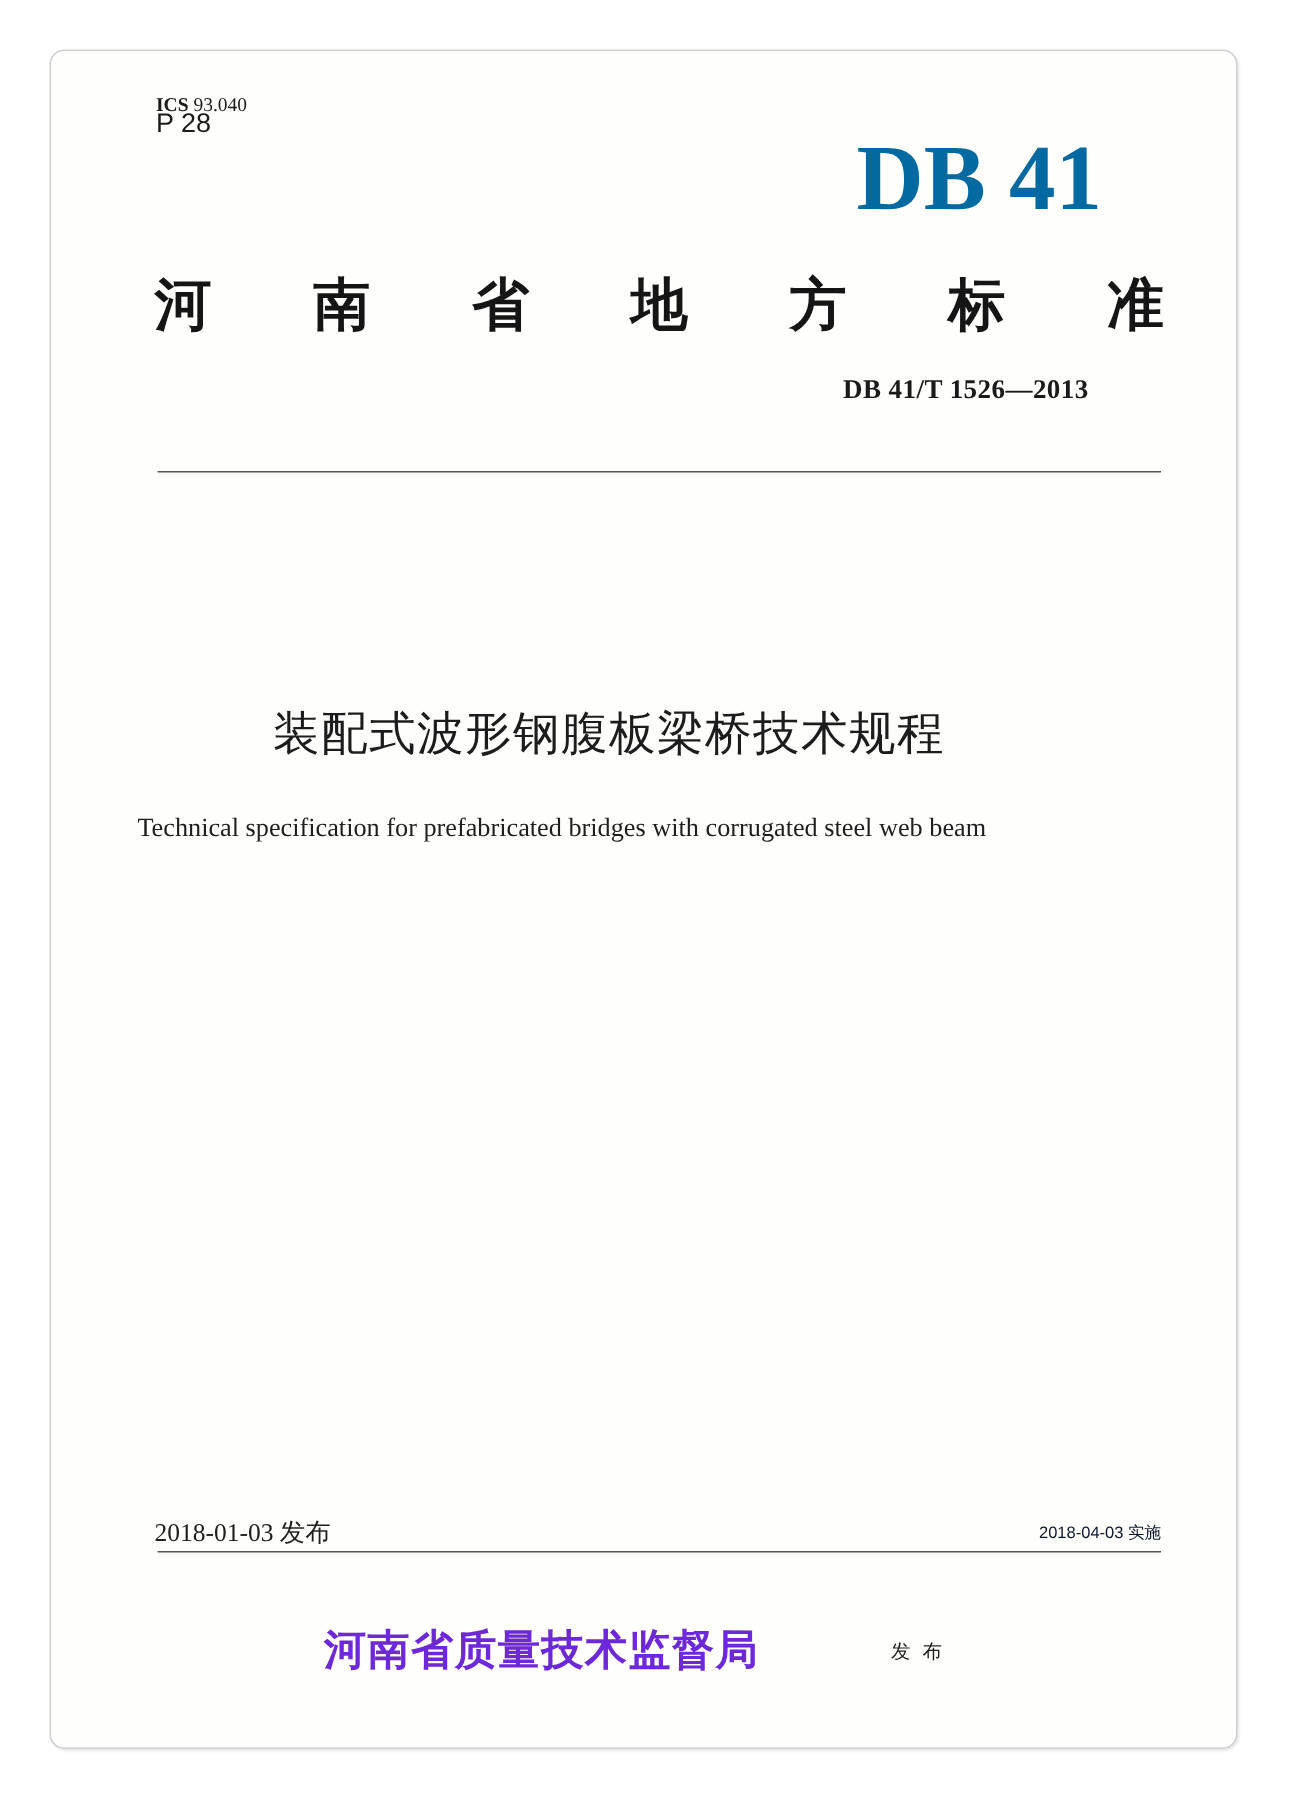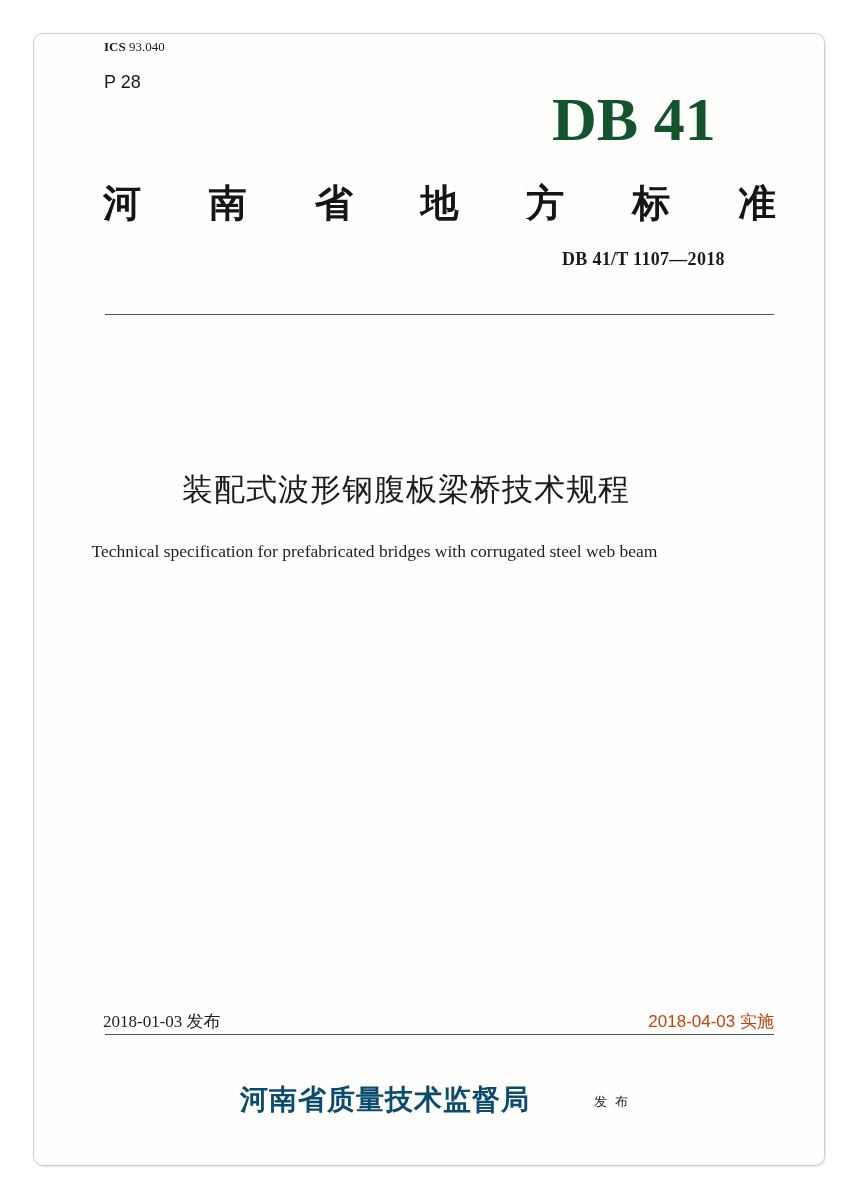--- a/index.html
+++ b/index.html
@@ -23,39 +23,39 @@
     height: 1133px;
     background: #fefefc;
     border: 1.5px solid #cfcfcf;
     border-radius: 10px;
     box-shadow: 1px 1px 2px rgba(0,0,0,0.10);
     box-sizing: border-box;
   }
   .abs { position: absolute; white-space: nowrap; }
 
   .ics {
-    left: 104px; top: 40px;
+    left: 104px; top: 63px;
     font-size: 13px;
     line-height: 14px;
     font-family: "Liberation Serif", serif;
   }
   .ics b { font-weight: bold; }
   .ccs {
     left: 104px; top: 75px;
     font-size: 18px;
     line-height: 14px;
     font-family: "Liberation Sans", sans-serif;
   }
   .db-big {
-    left: 552px; top: 86px;
+    left: 571px; top: 86px;
     font-size: 62px;
     line-height: 66px;
     font-weight: bold;
     font-family: "Liberation Serif", serif;
-    color: #14532d;
+    color: #0369a1;
     letter-spacing: 0px;
   }
   .std-type {
     left: 103px; top: 178px;
     width: 673px;
     display: flex;
     justify-content: space-between;
     font-size: 38px;
     line-height: 50px;
     font-weight: bold;
@@ -97,37 +97,37 @@
   }
   .date-issue {
     left: 103px; top: 1011px;
     font-size: 17px;
     line-height: 22px;
     font-family: Liberation Serif, serif;
     color: #1e1e1e;
   }
   .date-impl {
     right: 86px; top: 1011px;
-    font-size: 17px;
+    font-size: 11px;
     line-height: 22px;
     font-family: "Liberation Sans", sans-serif;
-    color: #c2410c;
+    color: #0f172a;
   }
   .rule-bottom {
     left: 105px; top: 1034px;
     width: 669px; height: 0;
     border-top: 1.6px solid #555;
   }
   .publisher {
-    left: 240px; top: 1081px;
+    left: 216px; top: 1081px;
     font-size: 28px;
     line-height: 38px;
     font-weight: bold;
     font-family: "DejaVu Serif", serif;
-    color: #0c4a6e;
+    color: #6d28d9;
     letter-spacing: 1px;
   }
   .publish-word {
     left: 594px; top: 1090px;
     font-size: 13px;
     line-height: 24px;
     font-family: "DejaVu Sans", sans-serif;
     color: #1e1e1e;
     letter-spacing: 8px;
   }
@@ -146,21 +146,21 @@
 <div class="abs std-type">
   <span>河</span>
   <span>南</span>
   <span>省</span>
   <span>地</span>
   <span>方</span>
   <span>标</span>
   <span>准</span>
 </div>
 
-<div class="abs std-no">DB 41/T 1107—2018</div>
+<div class="abs std-no">DB 41/T 1526—2013</div>
 
 <div class="abs rule-top"></div>
 
 <div class="abs title-cn">装配式波形钢腹板梁桥技术规程</div>
 
 <div class="abs title-en">Technical specification for prefabricated bridges with corrugated steel web beam</div>
 
 <div class="abs date-issue">2018-01-03 发布</div>
 
 <div class="abs date-impl">2018-04-03 实施</div>

